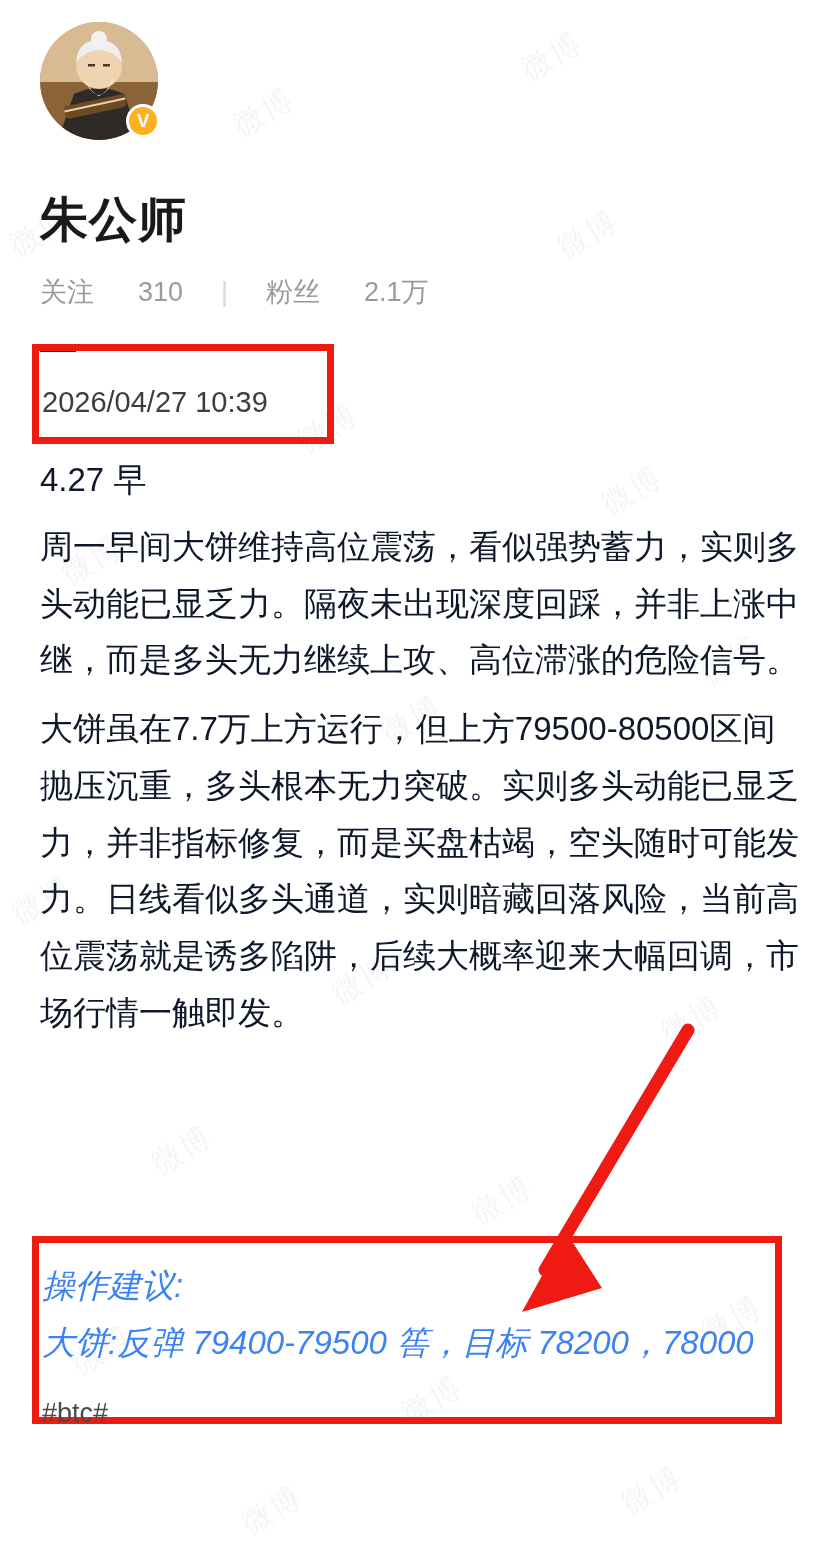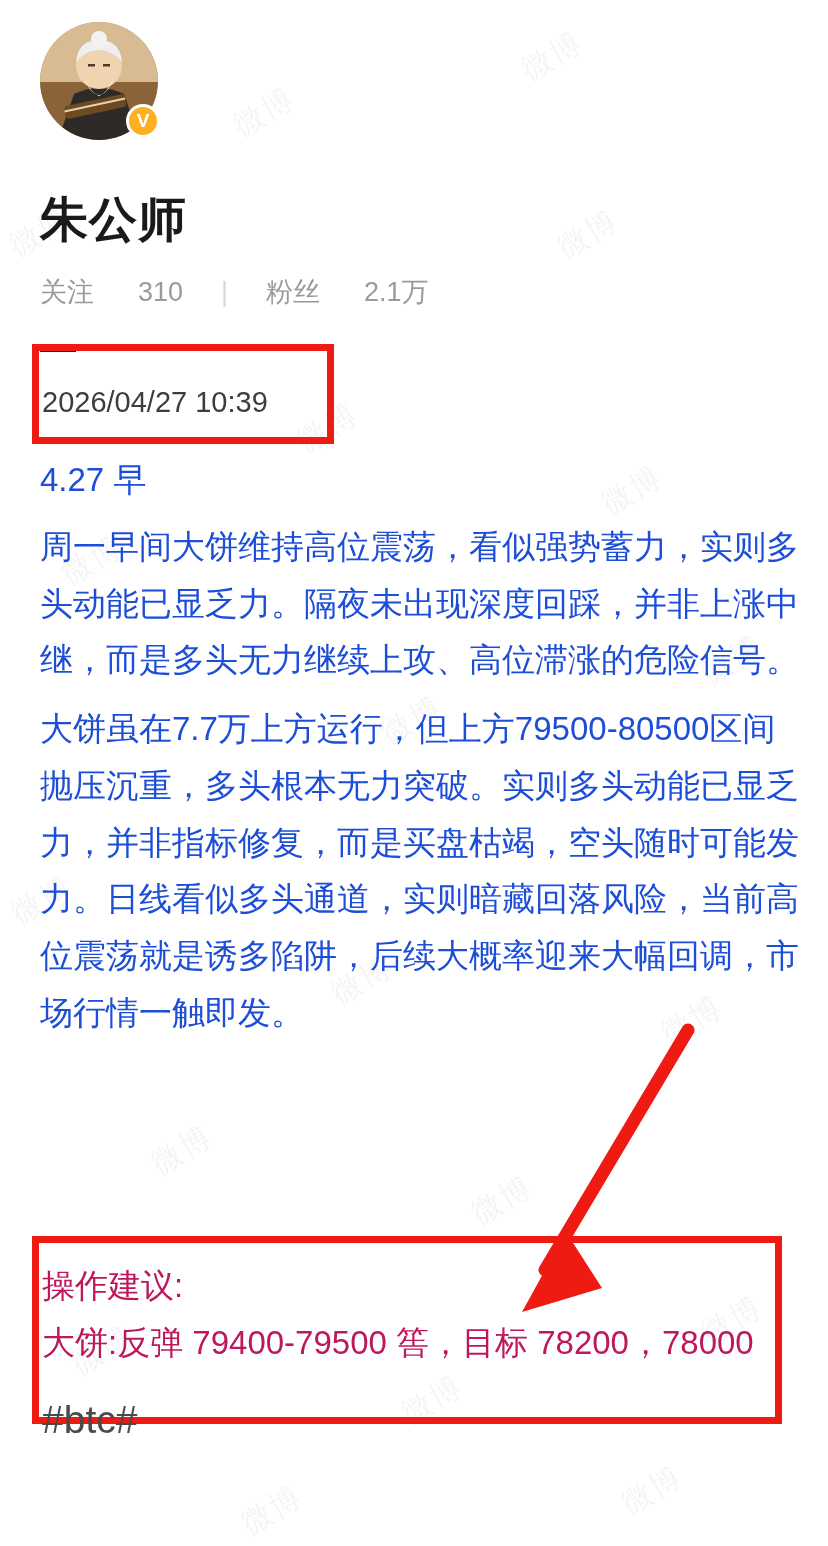--- a/index.html
+++ b/index.html
@@ -119,48 +119,49 @@
   }
 
   
   .body-text {
     position: absolute;
     left: 40px;
     top: 452px;
     width: 760px;
     font-size: 33px;
     line-height: 1.72;
-    color: #1d4ed8;
+    color: #0f172a;
   }
   .body-text p { margin: 0 0 12px 0; }
   .body-text p.tight { margin-bottom: 10px; }
 
   
   .advice-box {
     position: absolute;
     left: 32px;
     top: 1236px;
     width: 750px;
     height: 188px;
     border: 7px solid #ef1a12;
   }
   .advice-text {
     position: absolute;
     left: 42px;
     top: 1258px;
     width: 730px;
     font-size: 33px;
     line-height: 1.72;
-    color: #be185d;
+    color: #3b82f6;
+    font-style: italic;
   }
   .hashtag {
     position: absolute;
     left: 42px;
     top: 1398px;
-    font-size: 39px;
+    font-size: 27px;
     color: #4a4a4a;
   }
 
   
   .arrow-svg {
     position: absolute;
     left: 470px;
     top: 1020px;
     pointer-events: none;
   }

